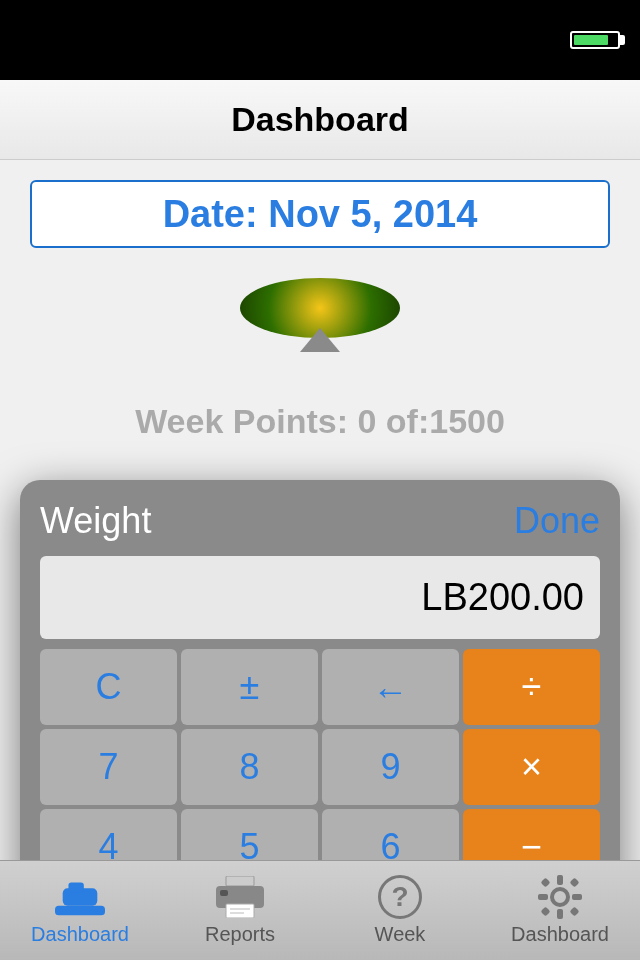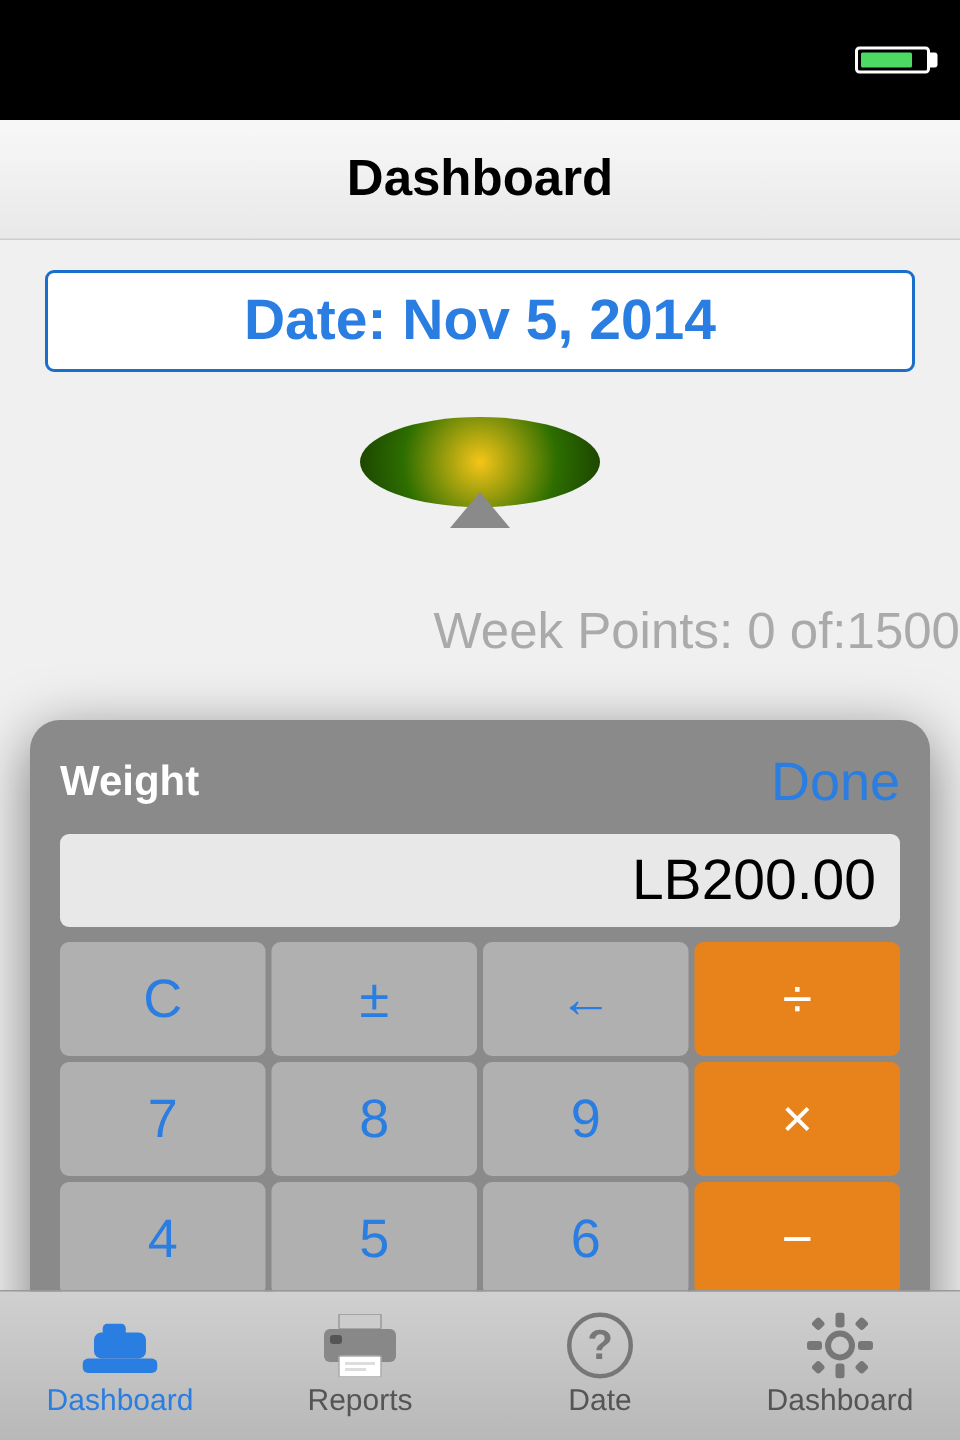--- a/index.html
+++ b/index.html
@@ -107,36 +107,36 @@
     }
 
     
     .modal-header {
       display: flex;
       justify-content: space-between;
       align-items: center;
       margin-bottom: 14px;
     }
     .modal-title {
-      font-size: 28px;
-      font-weight: bold;
+      font-size: 36px;
+      font-weight: normal;
       color: #fff;
     }
     .modal-done {
       font-size: 36px;
       color: #2a7de1;
       font-weight: 400;
       cursor: pointer;
     }
 
     
     .display-field {
       background: #e8e8e8;
       border-radius: 6px;
-      height: 62px;
+      height: 83px;
       display: flex;
       align-items: center;
       justify-content: flex-end;
       padding-right: 16px;
       margin-bottom: 10px;
     }
     .display-value {
       font-size: 38px;
       color: #000;
       font-weight: 300;
@@ -162,25 +162,26 @@
       background: #b0b0b0;
       color: #2a7de1;
     }
     .key-orange {
       background: #e8821a;
       color: #fff;
     }
 
     
     .week-points {
-      text-align: right;
+      text-align: center;
       font-size: 34px;
       color: #aaa;
       margin-top: 30px;
       padding: 20px 0;
+      font-weight: bold;
     }
 
     
     .tab-bar {
       position: absolute;
       bottom: 0;
       left: 0;
       width: 640px;
       height: 100px;
       background: linear-gradient(to bottom, #d0d0d0, #b8b8b8);
@@ -341,21 +342,21 @@
         <rect x="14" y="36" width="14" height="2" fill="#ddd"></rect>
       </svg>
     </div>
     <span class="tab-label">Reports</span>
   </div>
 
   <div class="tab-item">
     <div class="tab-icon">
       <div class="help-icon-circle">?</div>
     </div>
-    <span class="tab-label">Date</span>
+    <span class="tab-label">Week</span>
   </div>
 
   <div class="tab-item">
     <div class="tab-icon">
       <svg width="44" height="44" viewBox="0 0 44 44">
         <circle cx="22" cy="22" r="8" fill="none" stroke="#777" stroke-width="4"></circle>
 
         <rect x="19" y="0" width="6" height="10" rx="2" fill="#777"></rect>
         <rect x="19" y="34" width="6" height="10" rx="2" fill="#777"></rect>
         <rect x="0" y="19" width="10" height="6" rx="2" fill="#777"></rect>

